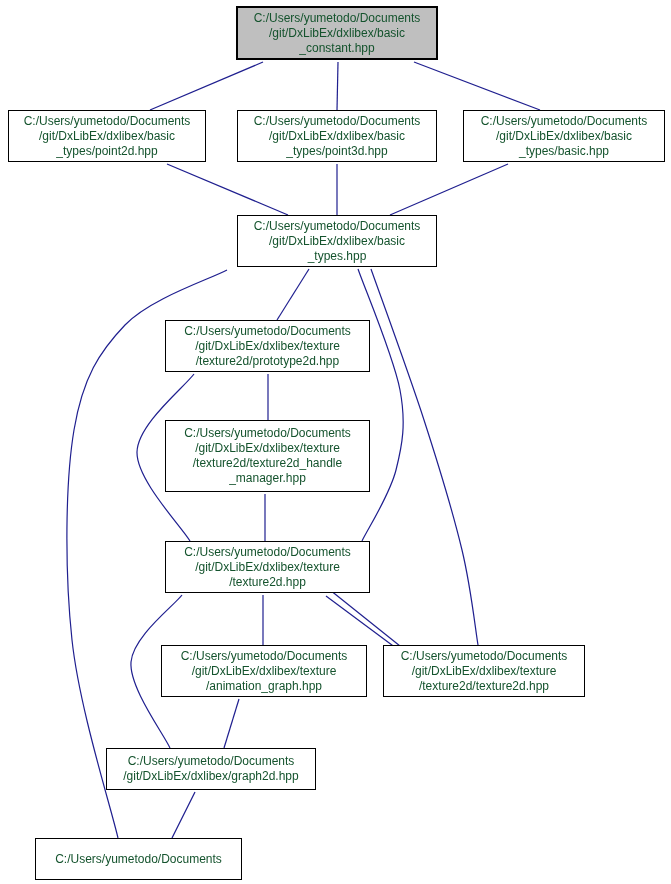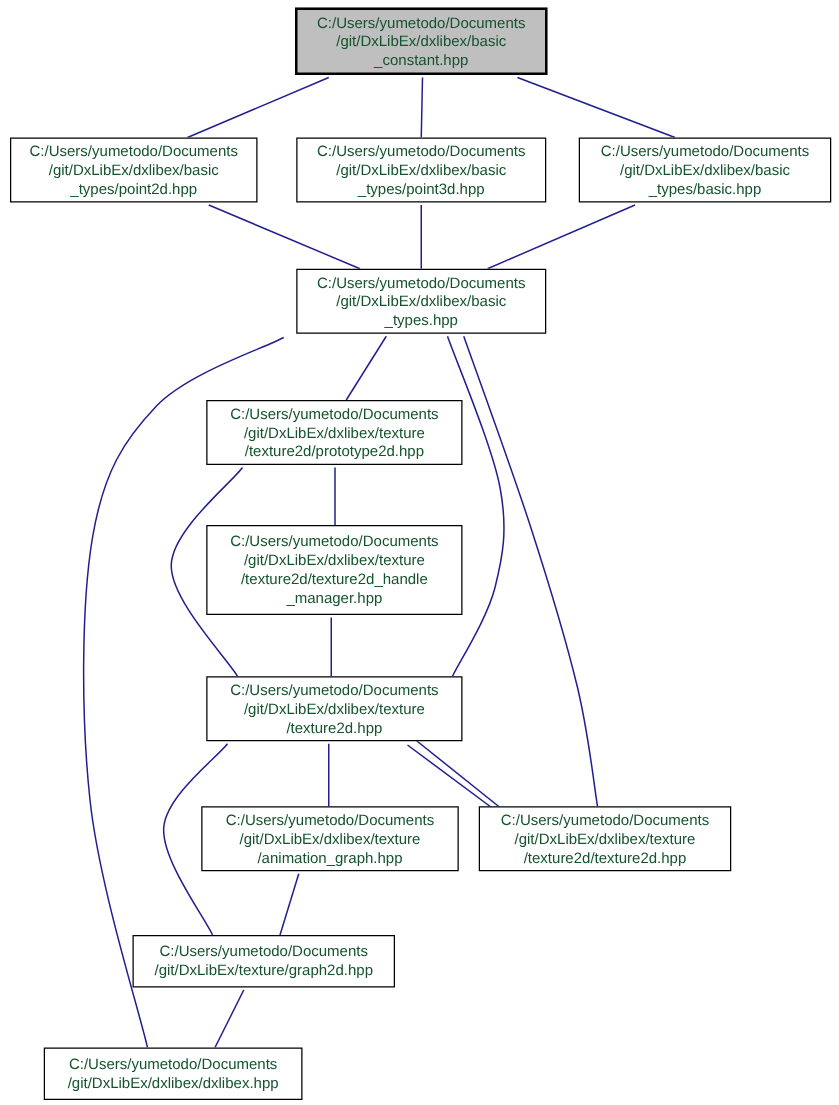--- a/index.html
+++ b/index.html
@@ -113,20 +113,19 @@
         <span class="line">/git/DxLibEx/dxlibex/texture</span>
         <span class="line">/animation_graph.hpp</span>
       </div>
       <div class="node" style="left: 383px; top: 645px; width: 202px; height: 52px; background: rgb(255, 255, 255); border-color: rgb(0, 0, 0);">
         <span class="line">C:/Users/yumetodo/Documents</span>
         <span class="line">/git/DxLibEx/dxlibex/texture</span>
         <span class="line">/texture2d/texture2d.hpp</span>
       </div>
       <div class="node" style="left: 106px; top: 748px; width: 210px; height: 42px; background: rgb(255, 255, 255); border-color: rgb(0, 0, 0);">
         <span class="line">C:/Users/yumetodo/Documents</span>
-        <span class="line">/git/DxLibEx/texture/graph2d.hpp</span>
+        <span class="line">/git/DxLibEx/dxlibex/graph2d.hpp</span>
       </div>
       <div class="node" style="left: 35px; top: 838px; width: 207px; height: 42px; background: rgb(255, 255, 255); border-color: rgb(0, 0, 0);">
         <span class="line">C:/Users/yumetodo/Documents</span>
-        <span class="line">/git/DxLibEx/dxlibex/dxlibex.hpp</span>
       </div>
     </div>
 </div>
 
 </body></html>

